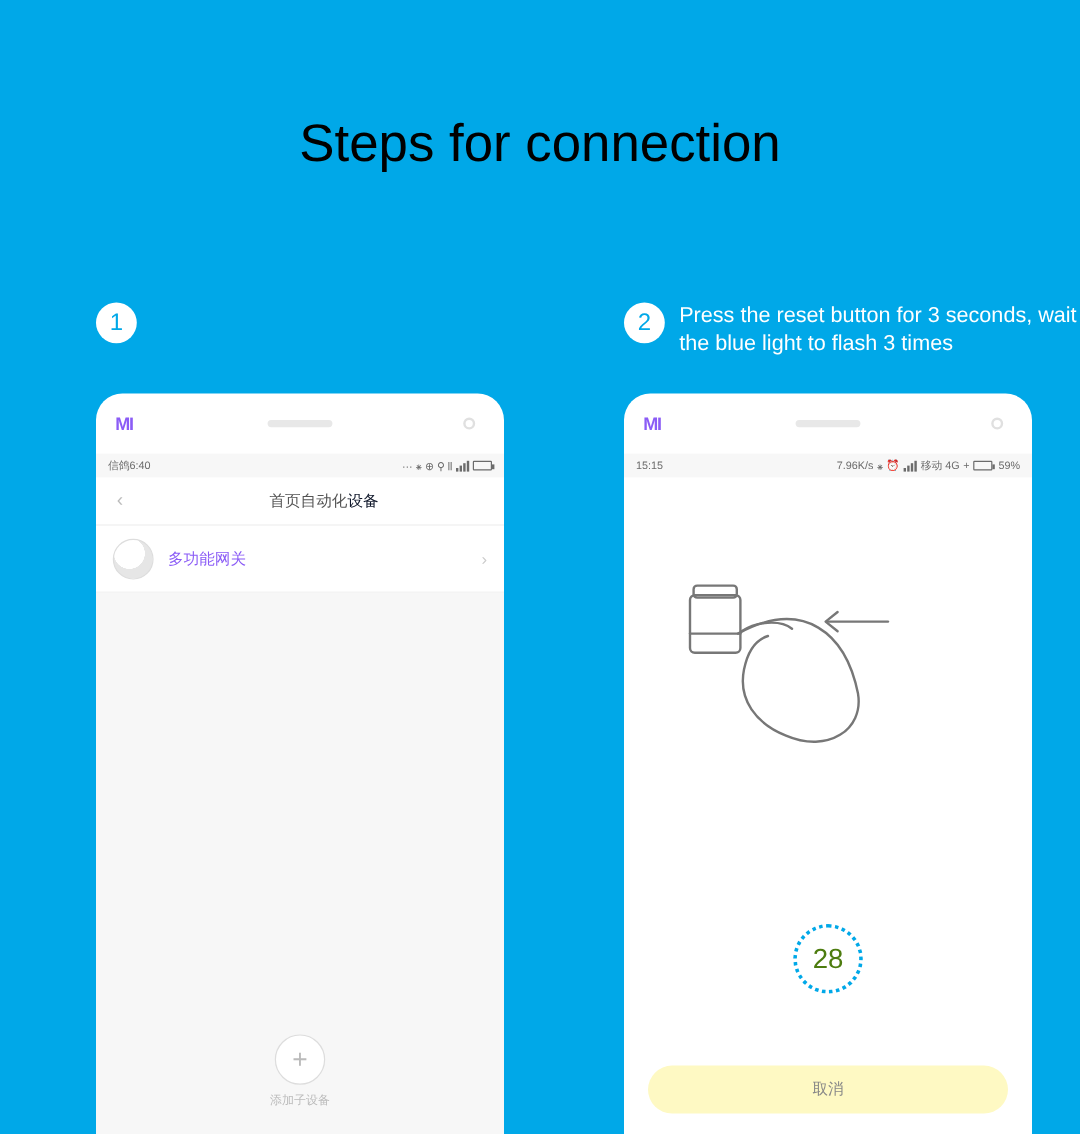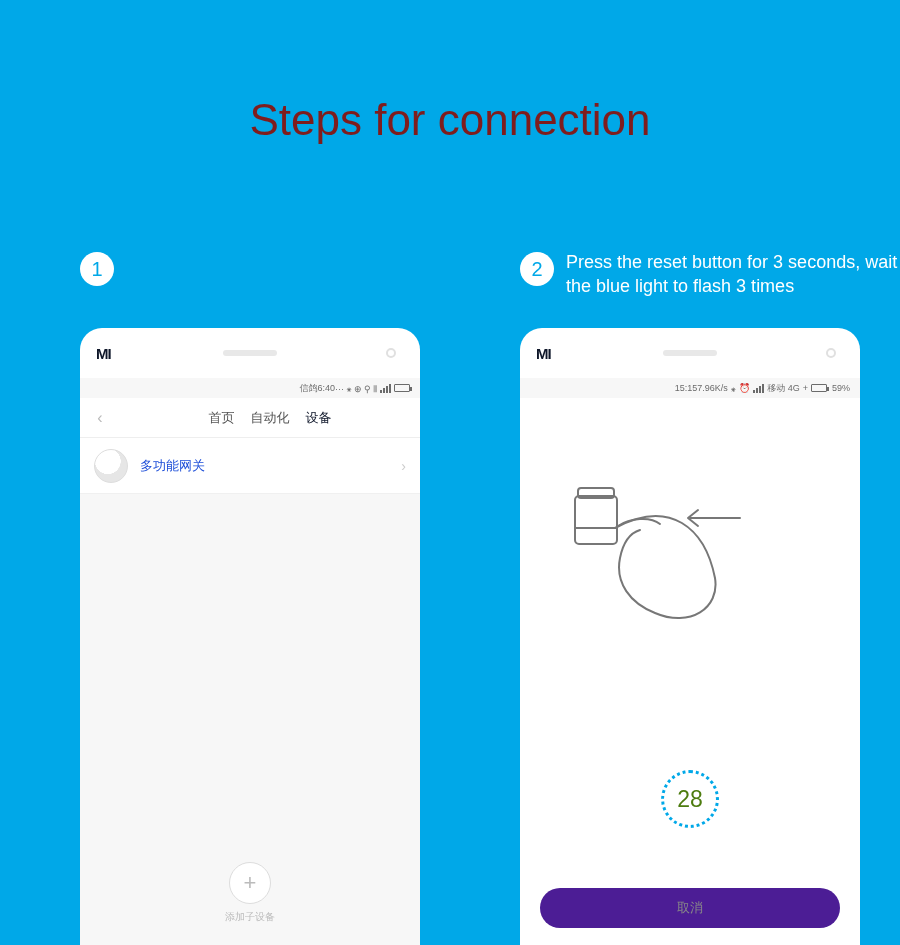--- a/index.html
+++ b/index.html
@@ -8,21 +8,21 @@
     background: #00a8e8;
     font-family: -apple-system, "Segoe UI", Arial, sans-serif;
     position: relative;
     overflow: hidden;
   }
   .title {
     position: absolute;
     top: 95px;
     left: 0; right: 0;
     text-align: center;
-    color: #7f1d1d;
+    color: #000000;
     font-size: 44px;
     font-weight: 400;
   }
 
   .step {
     position: absolute;
     top: 250px;
     width: 390px;
   }
   .step.one { left: 80px; }
@@ -66,21 +66,21 @@
   .phone-top {
     height: 50px;
     display: flex;
     align-items: center;
     justify-content: center;
     position: relative;
   }
   .mi-logo {
     position: absolute;
     left: 16px;
-    color: #0f172a;
+    color: #8b5cf6;
     font-size: 15px;
     font-weight: 600;
     letter-spacing: -1px;
   }
   .speaker {
     width: 54px; height: 6px;
     border-radius: 3px;
     background: #e8e8e8;
   }
   .camera {
@@ -89,21 +89,21 @@
     width: 10px; height: 10px;
     border-radius: 50%;
     border: 2px solid #e0e0e0;
   }
 
   .status-bar {
     height: 20px;
     background: #f7f7f7;
     display: flex;
     align-items: center;
-    justify-content: flex-end;
+    justify-content: space-between;
     padding: 0 10px;
     font-size: 9px;
     color: #6b6b6b;
   }
   .status-right { display: flex; align-items: center; gap: 3px; }
   .sig { display:inline-flex; align-items:flex-end; gap:1px; }
   .sig i { width:2px; background:#6b6b6b; display:inline-block; }
   .sig i:nth-child(1){height:3px}.sig i:nth-child(2){height:5px}.sig i:nth-child(3){height:7px}.sig i:nth-child(4){height:9px}
   .batt { width: 16px; height: 8px; border:1px solid #6b6b6b; border-radius:1px; position:relative; }
   .batt::after{content:"";position:absolute;right:-3px;top:2px;width:2px;height:4px;background:#6b6b6b;}
@@ -118,41 +118,40 @@
     border-bottom: 1px solid #eee;
     position: relative;
   }
   .back-chevron {
     width: 40px; text-align: center; color: #bbb; font-size: 16px;
   }
   .tabs {
     flex: 1;
     display: flex;
     justify-content: center;
-    gap: 16px;
     font-size: 13px;
     color: #555;
   }
   .tab.active { color: #0f172a; }
 
   .device-row {
     height: 56px;
     display: flex;
     align-items: center;
     padding: 0 14px;
     border-bottom: 1px solid #f0f0f0;
     background: #fff;
   }
   .device-icon {
     width: 34px; height: 34px; border-radius: 50%;
     background: radial-gradient(circle at 40% 35%, #fff 0%, #fff 45%, #e6e6e6 46%, #e6e6e6 100%);
     border: 1px solid #ddd;
     margin-right: 12px;
   }
-  .device-label { font-size: 13px; color: #1d4ed8; flex:1; }
+  .device-label { font-size: 13px; color: #8b5cf6; flex:1; }
   .row-chevron { color: #ccc; font-size: 14px; }
 
   .screen1-body {
     background: #f7f7f7;
     position: absolute;
     top: 166px; bottom: 0; left: 0; right: 0;
   }
   .add-circle {
     position: absolute;
     bottom: 24px;
@@ -191,21 +190,21 @@
     color: #4d7c0f;
     font-size: 23px;
     font-weight: 400;
   }
   .cancel-bar {
     position: absolute;
     bottom: 20px;
     left: 20px; right: 20px;
     height: 40px;
     border-radius: 20px;
-    background: #4c1d95;
+    background: #fef9c3;
     display: flex; align-items: center; justify-content: center;
     font-size: 13px;
     color: #888;
   }
   .batt-pct { color:#6b6b6b; font-size:9px; margin-left:2px; }
 </style>
 </head>
 <body>
 
 <div class="title">Steps for connection</div>

